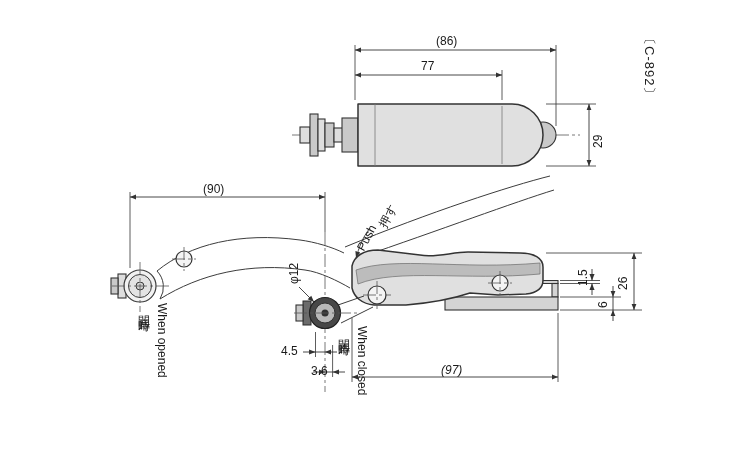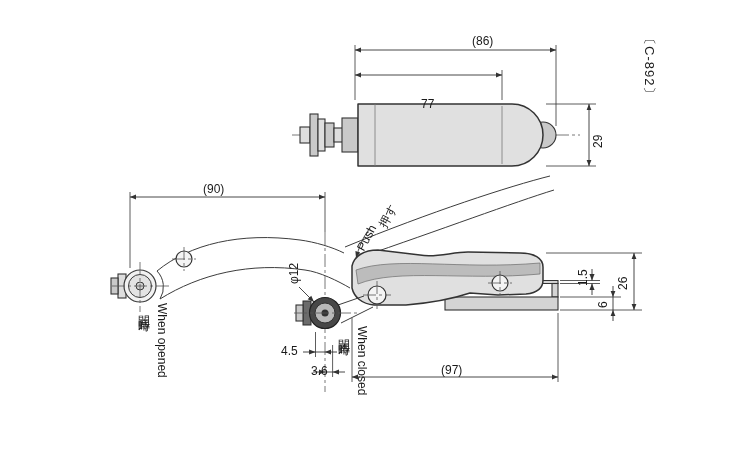--- a/index.html
+++ b/index.html
@@ -151,38 +151,38 @@
       <line class="ext" x1="560" y1="283.5" x2="600" y2="283.5"></line>
       <line class="dim" x1="592" y1="280.5" x2="592" y2="269" marker-start="url(#arw)"></line>
       <line class="dim" x1="592" y1="283.5" x2="592" y2="295" marker-start="url(#arw)"></line>
 
       <line class="dim" x1="299" y1="287" x2="314" y2="302" marker-end="url(#arw)"></line>
     </g>
   </svg>
 
   <span class="lbl code rotcw" style="left:656px; top:32px;">〔C-892〕</span>
 
-  <span class="lbl" style="left:436px; top:35px;margin-left:36px;">(86)</span>
-  <span class="lbl" style="left:421px; top:60px;margin-top:38px;">77</span>
+  <span class="lbl" style="left:436px; top:35px;">(86)</span>
+  <span class="lbl" style="left:421px; top:60px;">77</span>
   <span class="lbl rotccw" style="left:592px; top:148px;">29</span>
 
   <span class="lbl" style="left:203px; top:183px;">(90)</span>
 
   <span class="lbl slant" style="left:377px; top:224px;">押す</span>
   <span class="lbl slant" style="left:355px; top:247px;">Push</span>
 
   <span class="lbl rotccw" style="left:288px; top:284px;">φ12</span>
 
   <span class="lbl vjp" style="left:138px; top:306px;">開扉時</span>
   <span class="lbl rotcw" style="left:168px; top:303px;">When opened</span>
 
   <span class="lbl vjp" style="left:338px; top:330px;">閉扉時</span>
   <span class="lbl rotcw" style="left:368px; top:326px;">When closed</span>
 
   <span class="lbl" style="left:281px; top:345px;text-align:center;">4.5</span>
   <span class="lbl" style="left:287px; top:365px;margin-left:24px;">3.6</span>
-  <span class="lbl" style="left:441px; top:364px;">(97)</span>
+  <span class="lbl" style="left:441px; top:364px;font-style:italic;">(97)</span>
 
   <span class="lbl rotccw" style="left:577px; top:286px;">1.5</span>
   <span class="lbl rotccw" style="left:597px; top:308px;">6</span>
   <span class="lbl rotccw" style="left:617px; top:290px;">26</span>
 
 </div>
 
 </body></html>

